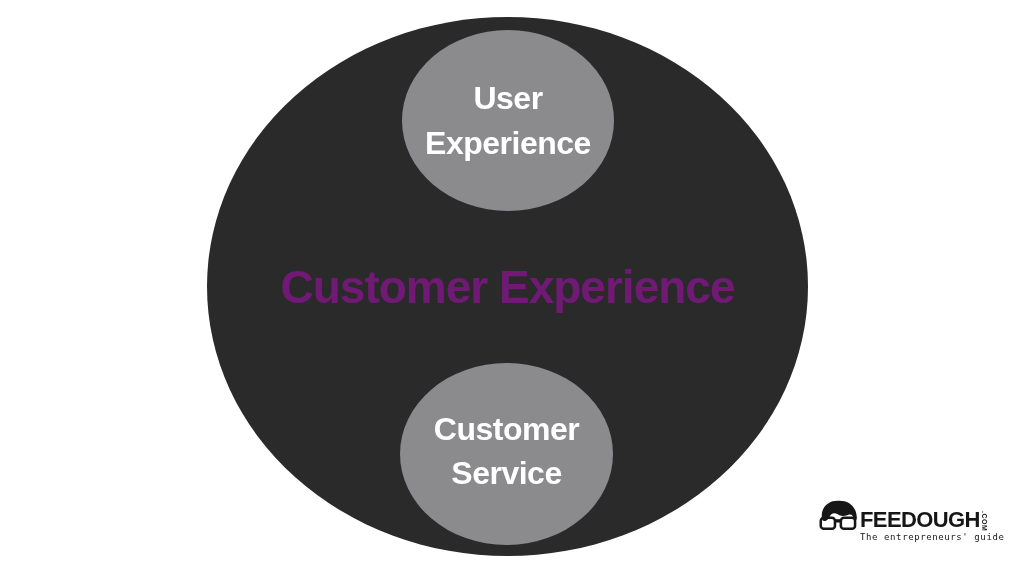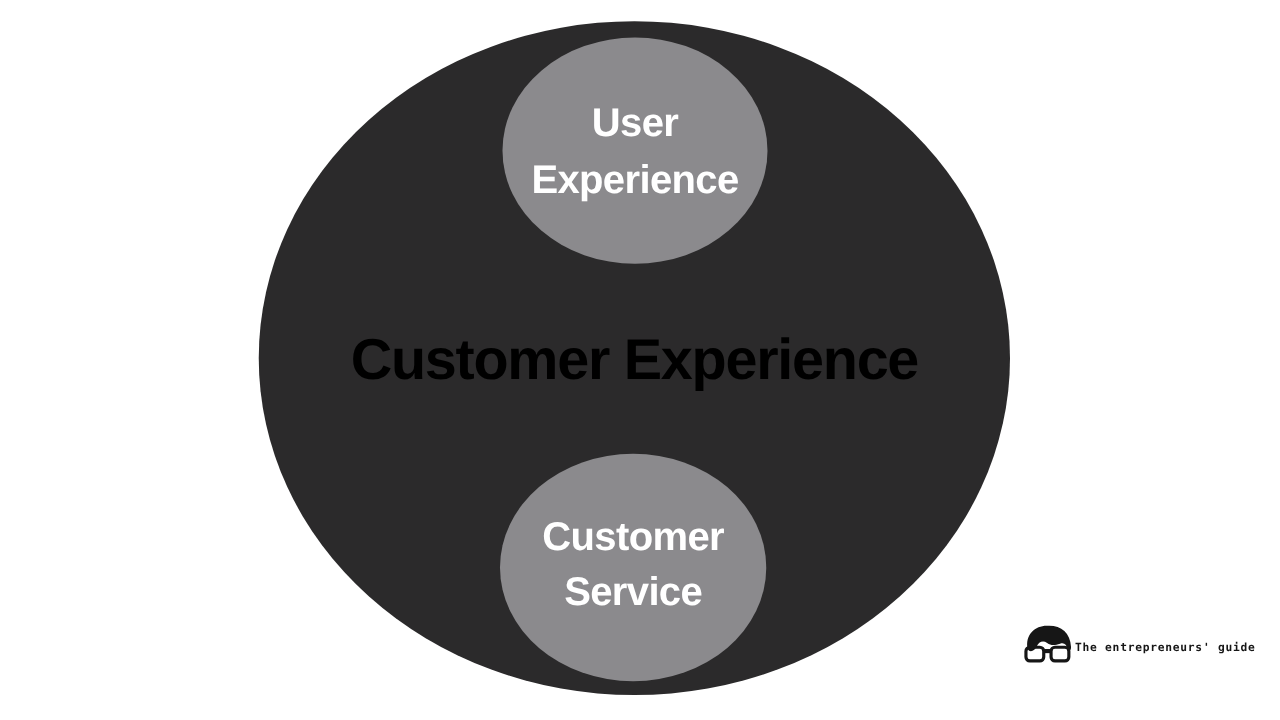--- a/index.html
+++ b/index.html
@@ -48,21 +48,21 @@
     padding: 0 8px;
     letter-spacing: -0.5px;
   }
   .center-label {
     position: absolute;
     left: 207px; top: 240px;
     width: 601px; height: 94px;
     display: flex;
     align-items: center;
     justify-content: center;
-    color: #000000;
+    color: #701a75;
     font-weight: bold;
     font-size: 46px;
     letter-spacing: -1px;
     white-space: nowrap;
   }
   .logo {
     position: absolute;
     left: 819px; top: 499px;
     display: flex;
     align-items: flex-start;
@@ -85,21 +85,21 @@
     font-weight: bold;
     font-size: 7px;
     letter-spacing: 0.5px;
     line-height: 1;
     margin-left: 1px;
     height: 18px;
     color: #161616;
   }
   .logo-tagline {
     font-family: "DejaVu Sans Mono", "Liberation Mono", monospace;
-    font-weight: bold;
+    font-weight: normal;
     font-size: 9px;
     letter-spacing: 0.6px;
     margin-top: 3px;
     color: #161616;
     white-space: nowrap;
   }
 </style>
 </head>
 <body>
 
@@ -121,17 +121,21 @@
     <svg class="logo-icon" viewBox="0 0 40 40" xmlns="http://www.w3.org/2000/svg" aria-hidden="true">
       <rect x="15.2" y="20.2" width="8.6" height="3.4" fill="#161616"></rect>
       <rect x="1.8" y="18.8" width="14.6" height="11.2" rx="3.2" fill="#ffffff" stroke="#161616" stroke-width="2.6"></rect>
       <rect x="22.4" y="18.8" width="14.6" height="11.2" rx="3.2" fill="#ffffff" stroke="#161616" stroke-width="2.6"></rect>
       <path fill="#161616" d="M3.2,20.5 C0.8,8 10,0.8 19.5,1.2 C30,0.6 38.2,6.5 38.8,18.5
                C39,21.6 36.6,22.7 35.8,19.8 C35,16.8 33.4,14.6 29.8,15.8
                C25.6,17.2 22.4,17.6 19.2,15.2 C15.8,12.8 12.2,14.2 10.6,18.2
                C9.4,21.2 5.4,23.8 3.2,20.5 Z"></path>
     </svg>
     <div class="logo-text">
+      <div class="logo-row">
+        <span class="logo-brand">FEEDOUGH</span>
+        <span class="logo-tld">.COM</span>
+      </div>
       <div class="logo-tagline">The entrepreneurs' guide</div>
     </div>
   </div>
 
 </div>
 
 </body></html>

